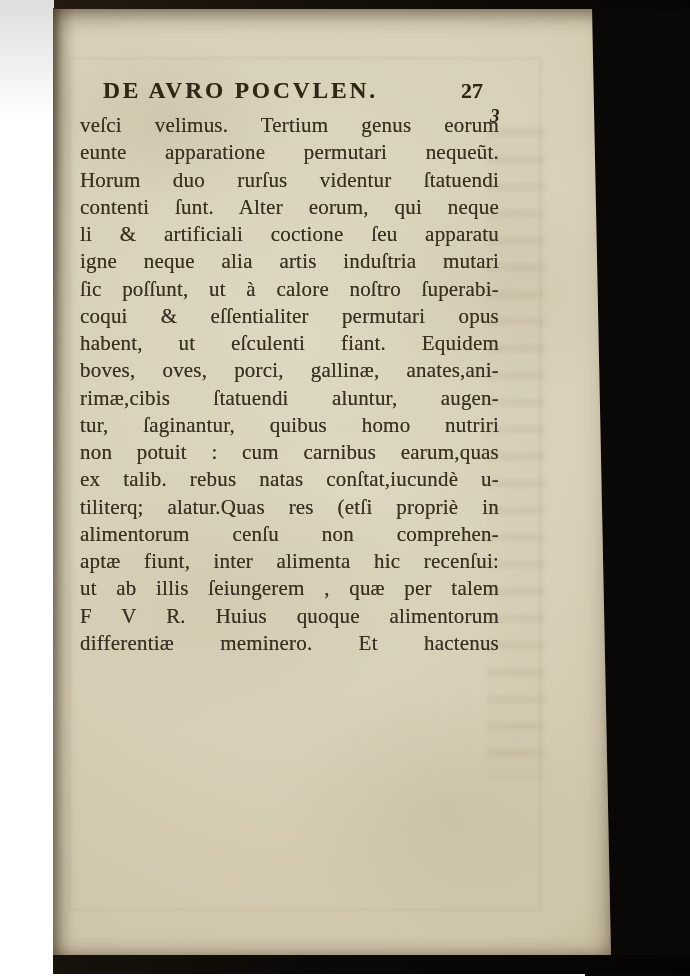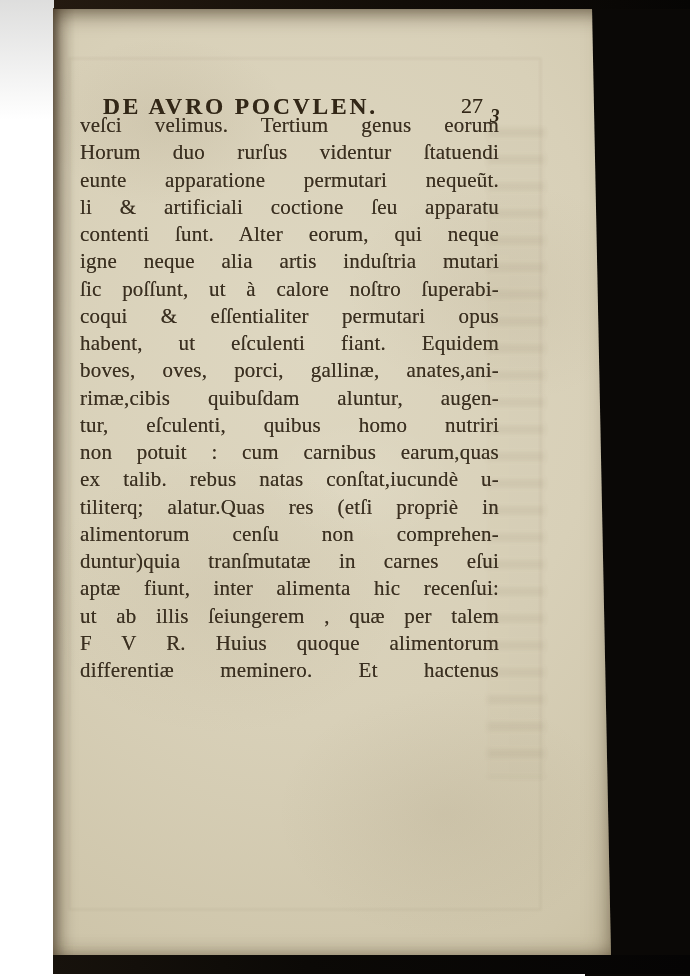--- a/index.html
+++ b/index.html
@@ -79,30 +79,30 @@
   .bleed-marks {
     position: absolute; left: 434px; top: 120px; width: 58px; height: 650px;
     background:
       repeating-linear-gradient(to bottom,
         rgba(122,106,78,0.12) 0px, rgba(122,106,78,0.12) 9px,
         rgba(122,106,78,0.02) 9px, rgba(122,106,78,0.02) 27px);
     filter: blur(2px); opacity: 0.8; pointer-events: none;
   }
 
   .running-head {
-    position: absolute; left: 50px; top: 85px; width: 380px;
-    display: flex; align-items: flex-start; justify-content: space-between;
+    position: absolute; left: 50px; top: 69px; width: 380px;
+    display: flex; align-items: flex-end; justify-content: space-between;
     white-space: nowrap;
   }
   .head-title {
     font-size: 23.5px; letter-spacing: 2.8px; font-weight: 600;
     color: #322717; text-shadow: 0 0 0.6px rgba(50,39,23,0.55);
   }
   .head-number {
-    font-size: 22px; font-weight: 400; color: #322717;
+    font-size: 22px; font-weight: 700; color: #322717;
     text-shadow: 0 0 0.6px rgba(50,39,23,0.55);
   }
   .margin-mark {
     position: absolute; left: 437px; top: 97px;
     font-size: 19px; font-weight: 700; font-style: italic; color: #2e2414;
   }
 
   .body-text {
     position: absolute; left: 27px; top: 104px; width: 419px;
   }
@@ -131,36 +131,35 @@
 
     <div class="running-head">
       <span class="head-title">DE AVRO POCVLEN.</span>
       <span class="head-number">27</span>
     </div>
 
     <span class="margin-mark">3</span>
 
     <div class="body-text">
         <div class="text-line">veſci velimus.  Tertium genus eorum</div>
+        <div class="text-line">eunte apparatione permutari nequeũt.</div>
         <div class="text-line">Horum duo rurſus videntur ſtatuendi</div>
-        <div class="text-line">eunte apparatione permutari nequeũt.</div>
+        <div class="text-line">contenti ſunt.  Alter eorum, qui neque</div>
         <div class="text-line">li &amp; artificiali coctione ſeu apparatu</div>
-        <div class="text-line">contenti ſunt.  Alter eorum, qui neque</div>
         <div class="text-line">igne neque alia artis induſtria mutari</div>
         <div class="text-line">ſic poſſunt, ut à calore noſtro ſuperabi-</div>
         <div class="text-line">coqui &amp; eſſentialiter permutari opus</div>
         <div class="text-line">habent, ut eſculenti fiant.  Equidem</div>
         <div class="text-line">boves, oves, porci, gallinæ, anates,ani-</div>
-        <div class="text-line">rimæ,cibis quibuſdam aluntur, augen-</div>
-        <div class="text-line">tur, eſculenti, quibus homo nutriri</div>
+        <div class="text-line">rimæ,cibis ſtatuendi aluntur, augen-</div>
+        <div class="text-line">tur, ſaginantur, quibus homo nutriri</div>
         <div class="text-line">non potuit : cum carnibus earum,quas</div>
         <div class="text-line">ex talib. rebus natas conſtat,iucundè u-</div>
         <div class="text-line">tiliterq; alatur.Quas res (etſi propriè in</div>
         <div class="text-line">alimentorum cenſu non comprehen-</div>
-        <div class="text-line">duntur)quia tranſmutatæ in carnes eſui</div>
         <div class="text-line">aptæ fiunt, inter alimenta hic recenſui:</div>
         <div class="text-line">ut ab illis ſeiungerem , quæ per talem</div>
         <div class="text-line">F V R.  Huius quoque alimentorum</div>
         <div class="text-line">differentiæ meminero.  Et hactenus</div>
       </div>
   </div>
 
 </div>
 
 </body></html>

